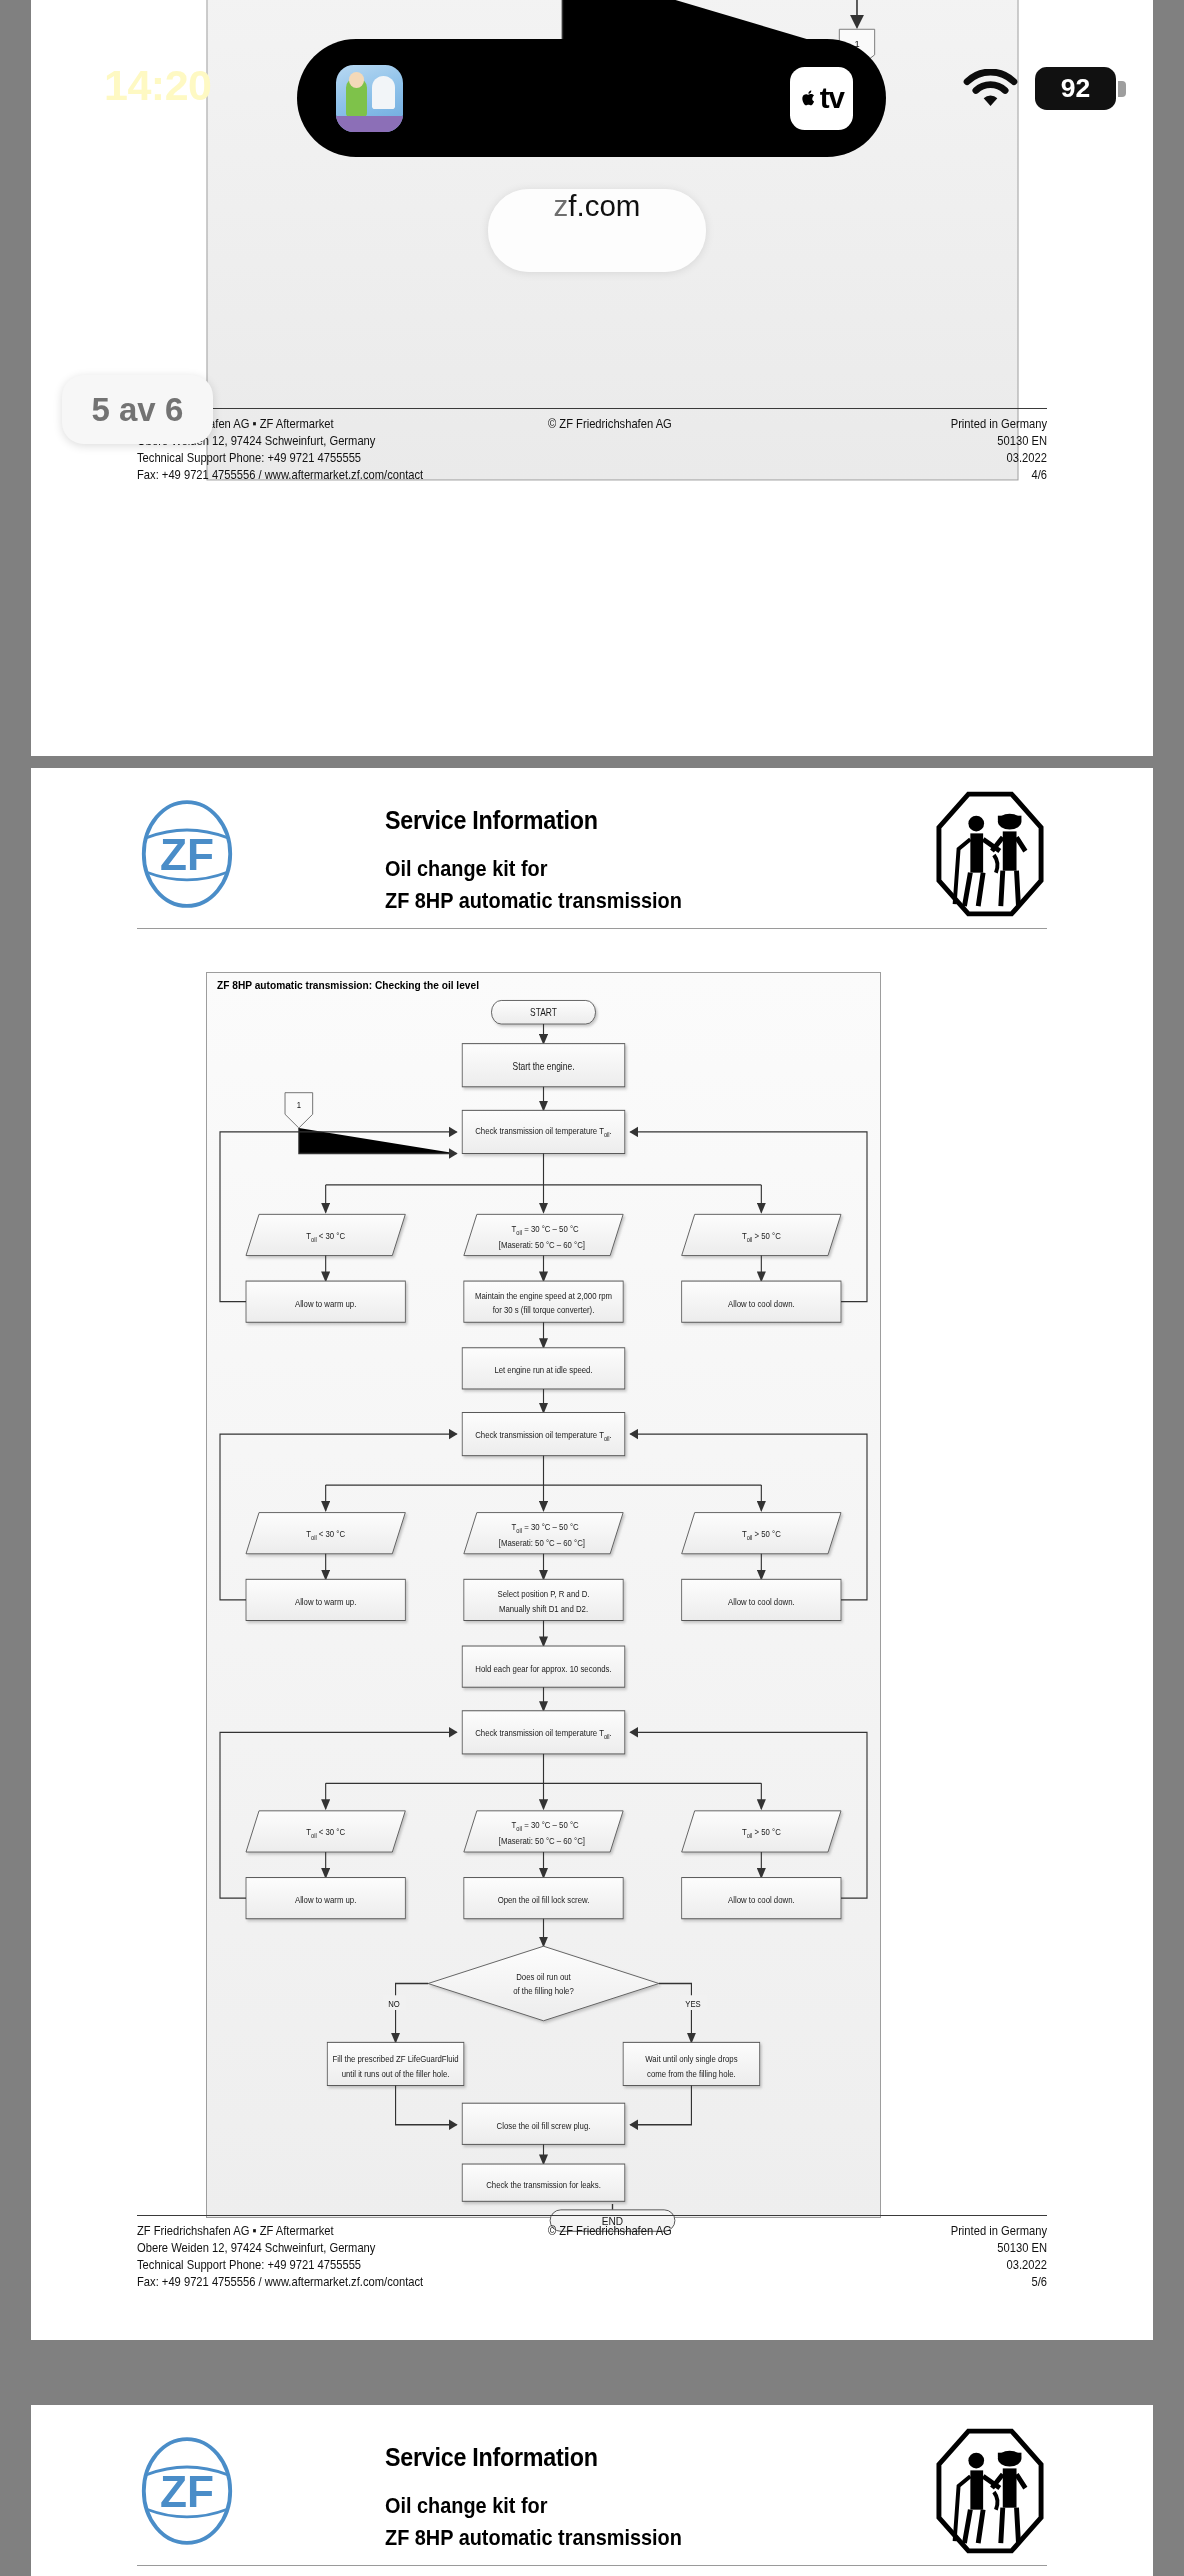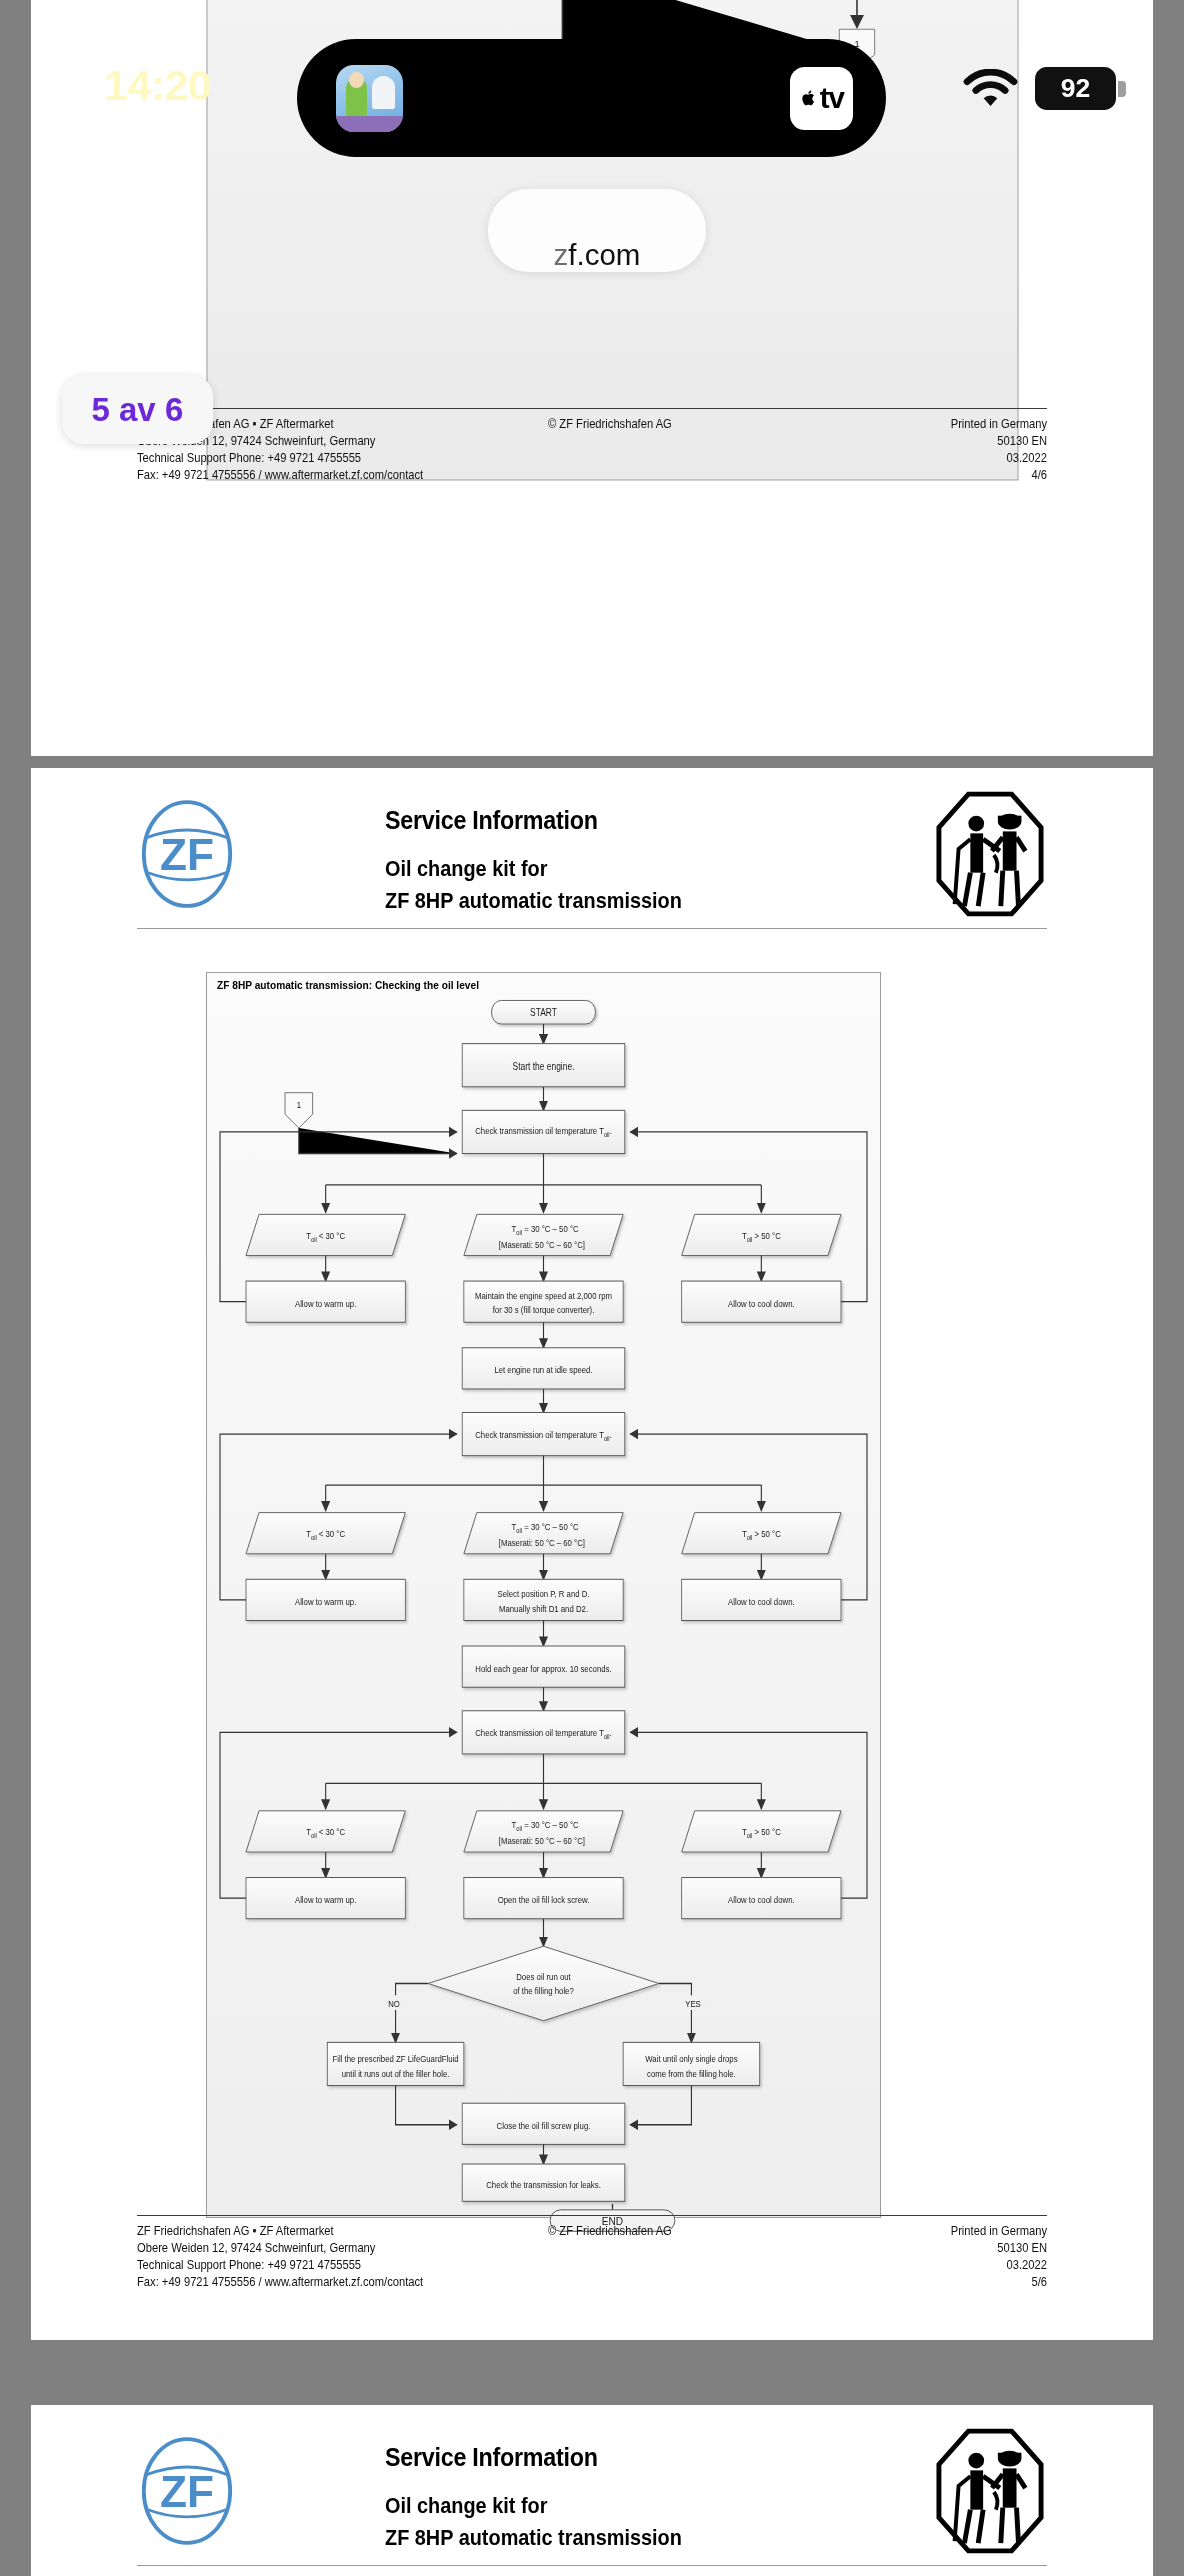--- a/index.html
+++ b/index.html
@@ -145,30 +145,30 @@
     background: rgba(40,40,40,0.45);
   }
 
   
   .page-pill {
     position: absolute; left: 62px; top: 375px;
     padding: 15.7px 29.5px;
     background: #f7f7f7; border-radius: 21.6px;
     box-shadow: 0 2px 9.8px rgba(0,0,0,0.14);
     font-family: "Liberation Sans", sans-serif;
-    font-size: 33px; font-weight: 600; color: #6d28d9;
+    font-size: 33px; font-weight: 600; color: #737373;
     z-index: 35;
   }
   .url-pill {
     position: absolute; left: 488px; top: 189px;
     width: 218px; height: 83px; border-radius: 41px;
     background: rgba(255,255,255,0.86);
     backdrop-filter: blur(5.9px);
     box-shadow: 0 1px 9.8px rgba(0,0,0,0.10);
-    display: flex; align-items: flex-end; justify-content: center;
+    display: flex; align-items: flex-start; justify-content: center;
     z-index: 35;
   }
   .url-pill span {
     font-family: "Liberation Sans", sans-serif;
     font-size: 29.5px; color: #111;
   }
   .url-pill span .dim { color: #6e6e6e; }
 
   
 </style>

